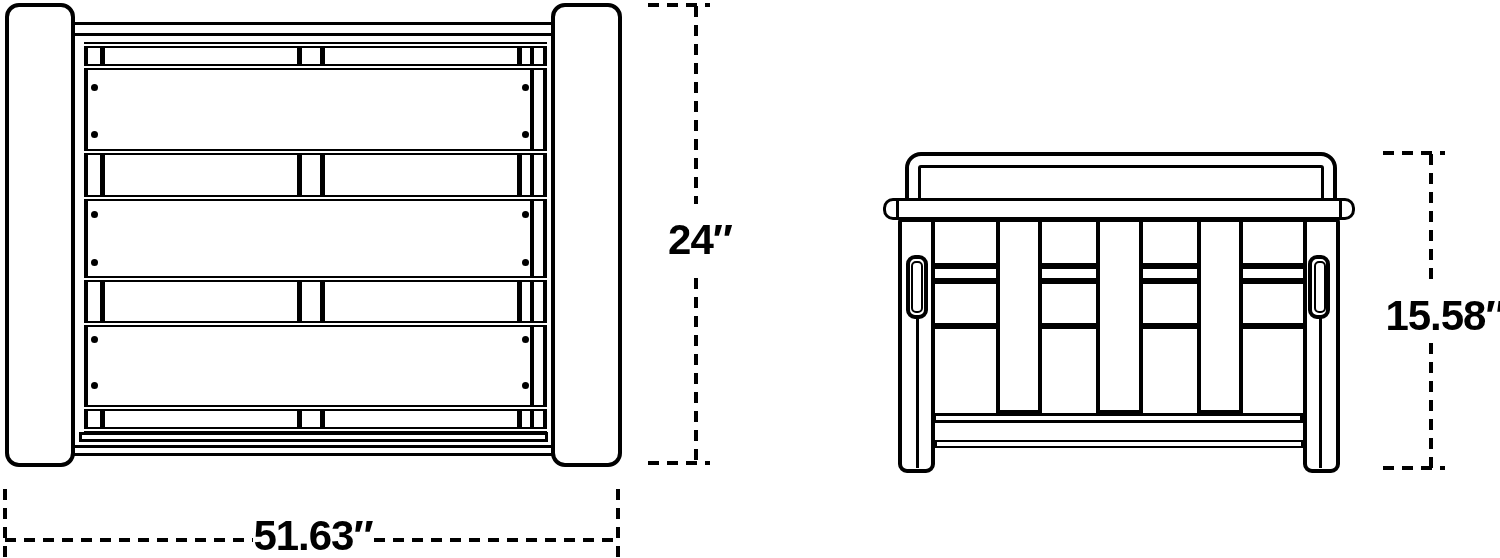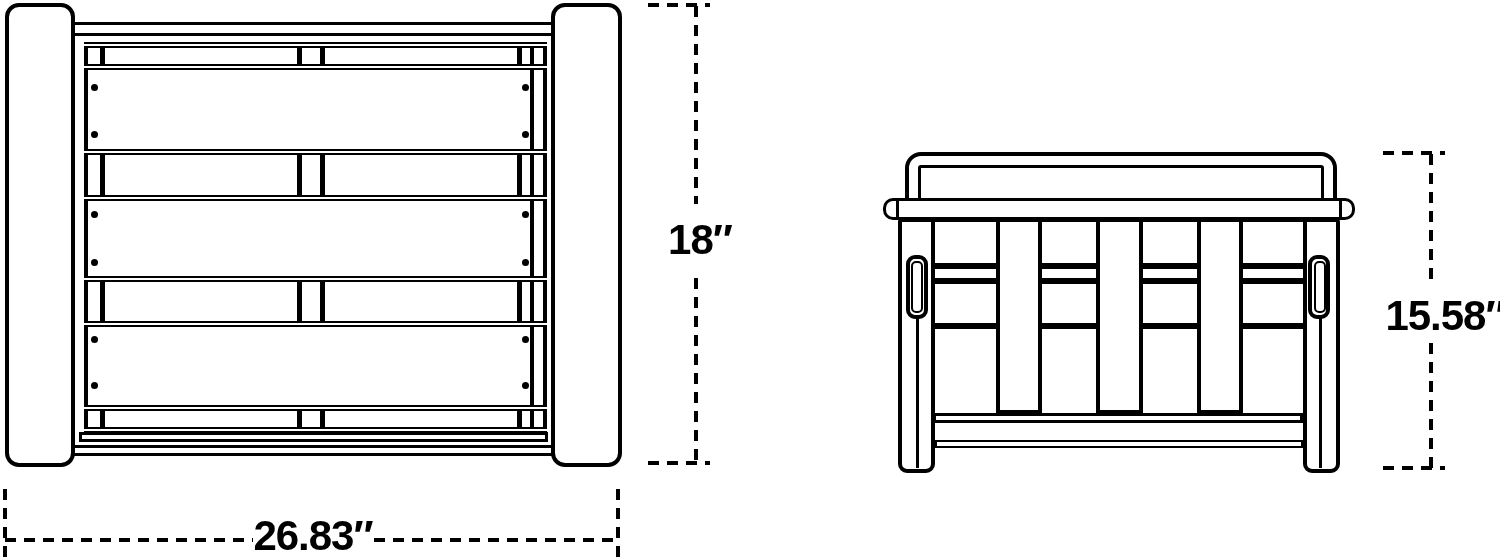--- a/index.html
+++ b/index.html
@@ -105,29 +105,29 @@
 
     <div class="thick" style="left:0; top:0; width:70px; height:464px; border-radius:14px; z-index:5;"></div>
     <div class="thick" style="left:546px; top:0; width:71px; height:464px; border-radius:14px; z-index:5;"></div>
   </div>
 
   <div class="abs">
     <div class="hdash" style="left:648px; top:3px;   width:62px;"></div>
     <div class="hdash" style="left:648px; top:461px; width:62px;"></div>
     <div class="vdash" style="left:694px; top:6px;   height:198px;"></div>
     <div class="vdash" style="left:694px; top:278px; height:186px;"></div>
-    <div class="dim" style="left:650px; top:219px; width:100px;">18″</div>
+    <div class="dim" style="left:650px; top:219px; width:100px;">24″</div>
   </div>
 
   <div class="abs">
     <div class="vdash" style="left:3px;   top:489px; height:68px;"></div>
     <div class="vdash" style="left:616px; top:489px; height:68px;"></div>
     <div class="hdash" style="left:5px;   top:538px; width:248px;"></div>
     <div class="hdash" style="left:374px; top:538px; width:244px;"></div>
-    <div class="dim" style="left:238px; top:515px; width:150px;">26.83″</div>
+    <div class="dim" style="left:238px; top:515px; width:150px;">51.63″</div>
   </div>
 
   <div class="abs" style="left:883px; top:152px; width:473px; height:323px;">
 
     <div class="thick" style="left:22px; top:0; width:432px; height:60px; border-radius:16px 16px 0 0; z-index:1;"></div>
     <div class="abs" style="left:35px; top:13px; width:406px; height:47px; border:3px solid #000; border-radius:3px; z-index:1;"></div>
 
     <div class="ln" style="left:52px; top:111px; width:368px; height:6px; z-index:1;"></div>
     <div class="ln" style="left:52px; top:126px; width:368px; height:6px; z-index:1;"></div>
     <div class="ln" style="left:52px; top:171px; width:368px; height:6px; z-index:1;"></div>

